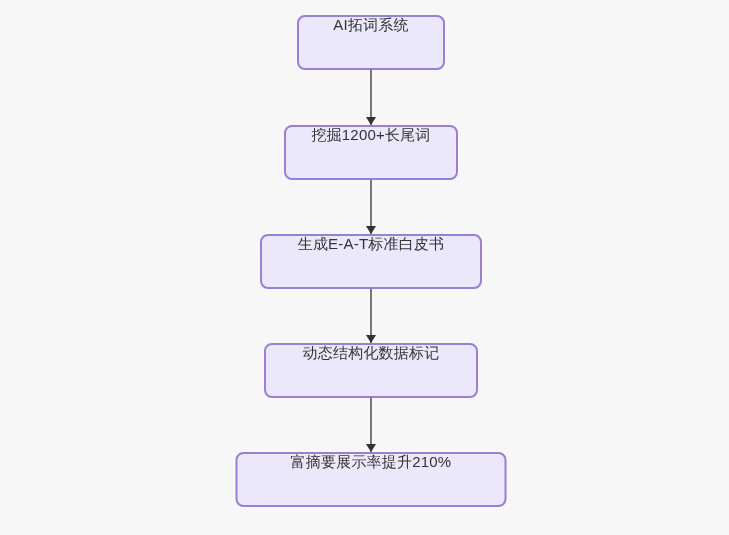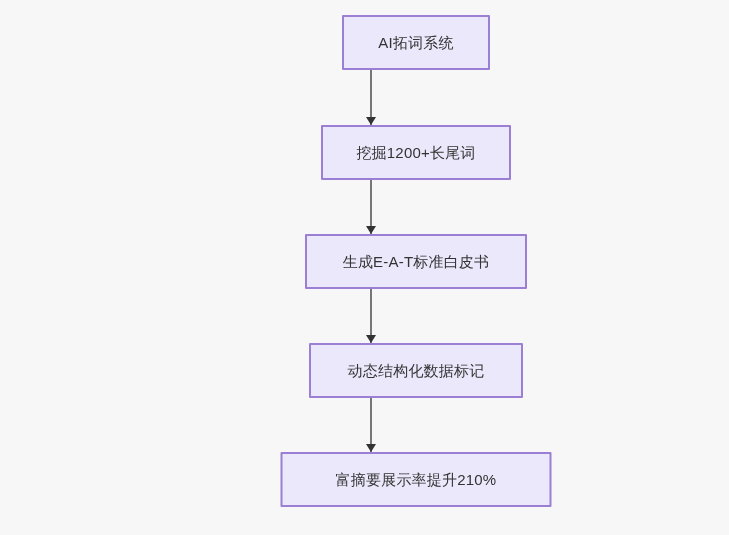--- a/index.html
+++ b/index.html
@@ -18,27 +18,26 @@
     position: relative;
     width: 729px;
     height: 535px;
     background: #f7f7f7;
   }
   .node {
     position: absolute;
     box-sizing: border-box;
     background: #ebe8fb;
     border: 2px solid #9a7fd4;
-    border-radius: 1px;
+    border-radius: 8px;
     display: flex;
-    align-items: center;
+    align-items: flex-start;
     justify-content: center;
     height: 55px;
     transform: translateX(-50%);
-    margin-left: 45px;
   }
   .node-label {
     font-size: 15px;
     line-height: 1;
     color: #333333;
     white-space: nowrap;
     letter-spacing: 0.2px;
   }
   .connector {
     position: absolute;
@@ -88,21 +87,21 @@
 
   <div class="connector" style="left:371px; top:398px; height:54px;">
     <div class="line" style="height:54px;"></div>
     <div class="arrowhead"></div>
   </div>
 
   <div class="node" style="left:371px; top:15px; width:148px;">
     <span class="node-label">AI拓词系统</span>
   </div>
 
-  <div class="node" style="left:371px; top:125px; width:190px;">
+  <div class="node" style="left:371px; top:125px; width:174px;">
     <span class="node-label">挖掘1200+长尾词</span>
   </div>
 
   <div class="node" style="left:371px; top:234px; width:222px;">
     <span class="node-label">生成E-A-T标准白皮书</span>
   </div>
 
   <div class="node" style="left:371px; top:343px; width:214px;">
     <span class="node-label">动态结构化数据标记</span>
   </div>

